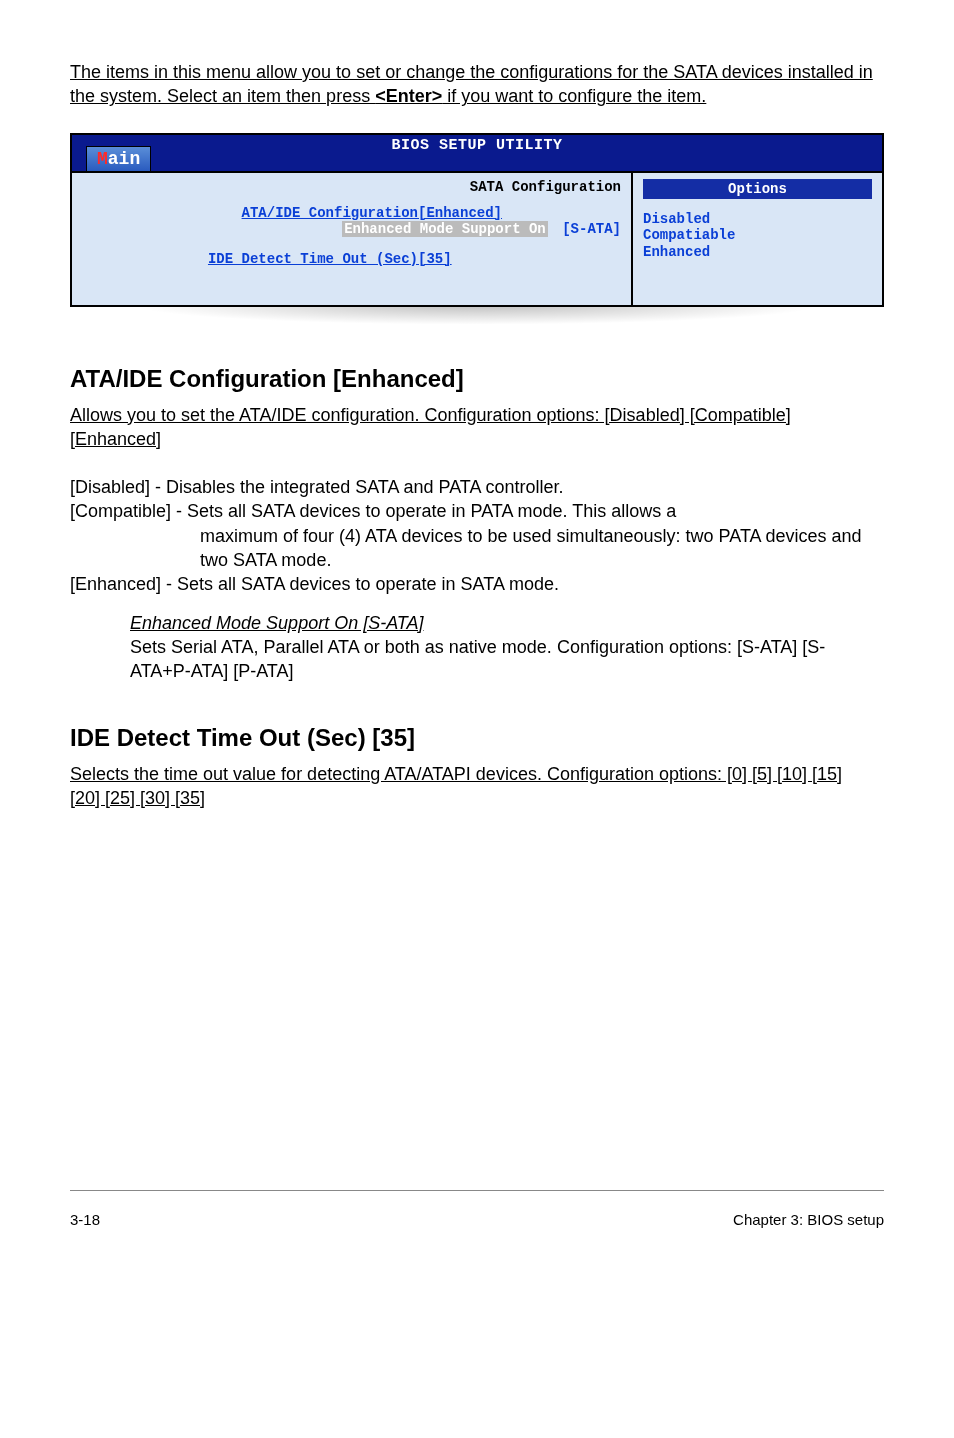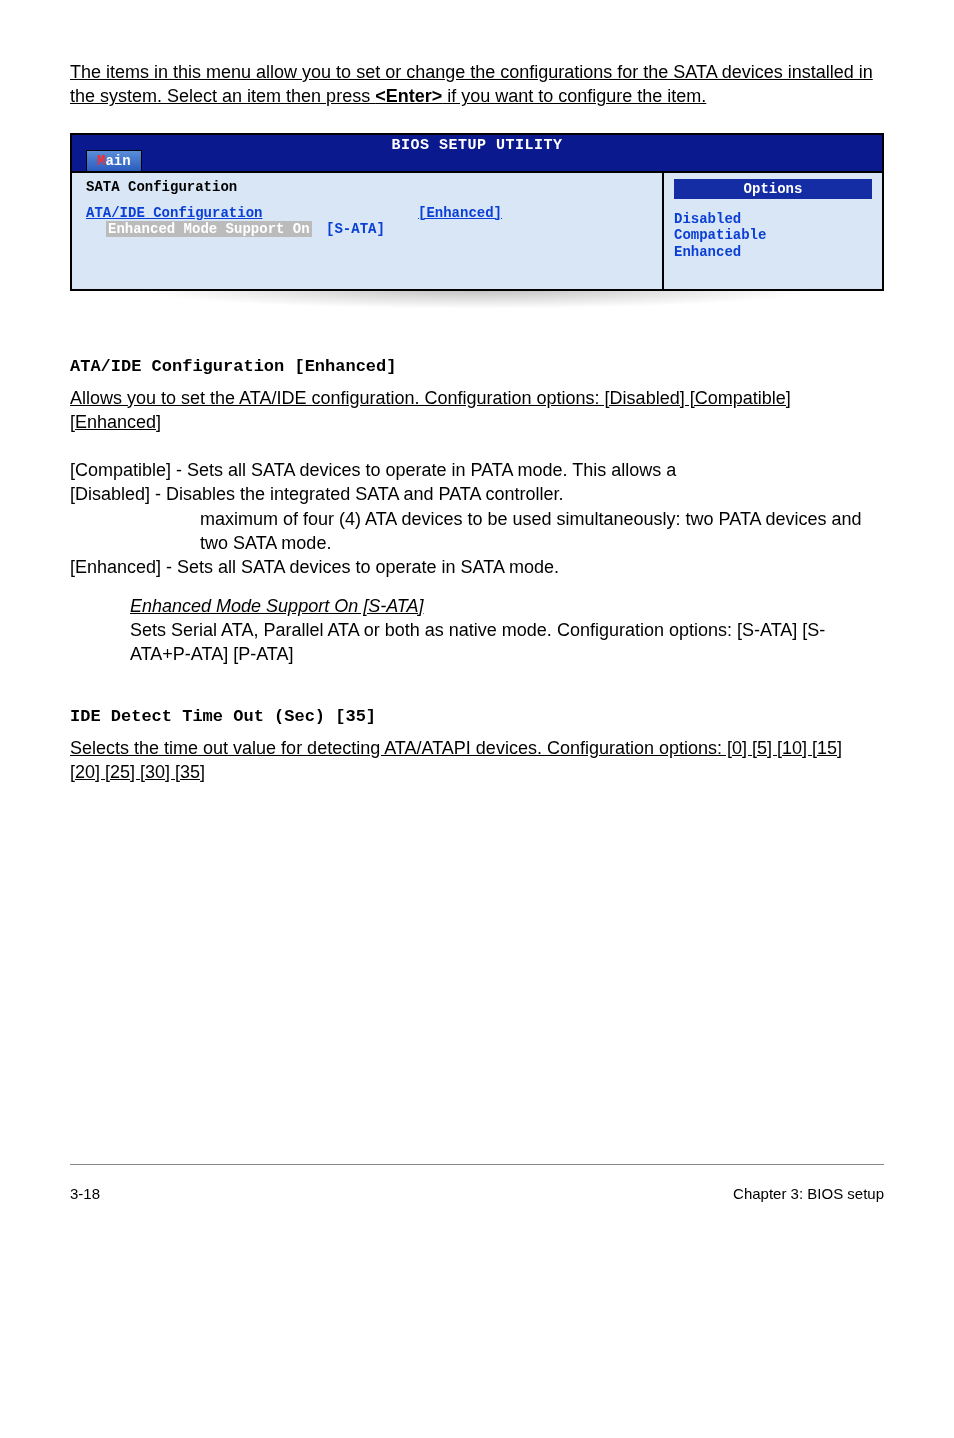--- a/index.html
+++ b/index.html
@@ -46,37 +46,38 @@
   .bios-header .top-line { line-height: 18px; letter-spacing: 0.5px;}
   .bios-tab {
     position: absolute;
     left: 14px;
     bottom: 0;
     padding: 2px 10px;
     background: linear-gradient(#5a8ed8,#2a5bbf);
     border: 1px solid #000;
     border-bottom: none;
     color: #fff;
-    font-size: 14px;
+    font-size: 18px;
   }
   .bios-tab .hot { color: #ff2a2a; }
   .bios-body {
     display: flex;
     background: #d9e6f6;
     font-family: "Courier New", monospace;
     font-size: 14px;
     border-top: 2px solid #000;
   }
   .bios-left {
     flex: 1;
     padding: 6px 10px 38px 14px;
     position: relative;
+    text-align: right;
   }
   .bios-right {
-    width: 220px;
+    width: 251px;
     border-left: 2px solid #000;
     padding: 6px 10px 22px 10px;
     position: relative;
   }
   .sata-title {
     color: #000;
     font-weight: bold;
     margin-bottom: 10px;
   }
   .cfg-line { color: #0a3fd6; font-weight: bold; }
@@ -97,24 +98,23 @@
     padding: 2px 0;
     margin-bottom: 12px;
   }
   .opt-item { color: #0a3fd6; font-weight: bold; line-height: 1.2; }
   .bios-shadow {
     height: 28px;
     background: radial-gradient(ellipse 60% 100% at 50% 0%, rgba(0,0,0,0.25), rgba(0,0,0,0) 70%);
     margin-top: -2px;
   }
   h3.subhead {
-    font-size: 17px;
-    font-weight: bold;
-    margin: 40px 0 10px 0;
-    font-family: Liberation Mono, monospace;
+    font-size: 24px;
+    font-weight: bold;
+    margin: 32px 0 10px 0;
   }
   .list-block { font-size: 18px; line-height: 1.35; }
   .indent { margin-left: 130px; }
   .sub-indent { margin-left: 60px; }
   .italic-under { font-style: italic; text-decoration: underline; }
   .footer {
     display: flex;
     justify-content: space-between;
     font-size: 15px;
     border-top: 1px solid #888;
@@ -150,37 +150,41 @@
         </div>
         <div>
           <span class="sub-line">
             <span>Enhanced Mode Support On</span>
           </span>
           <span class="cfg-line" style="margin-left:6px;">
             <span class="val">[S-ATA]</span>
           </span>
         </div>
         <div style="height:14px;"></div>
+        <div class="cfg-line row2col">
+          <span class="label">IDE Detect Time Out (Sec)</span>
+          <span class="val">[35]</span>
+        </div>
       </div>
       <div class="bios-right">
         <div class="opt-header">Options</div>
         <div class="opt-item">Disabled</div>
         <div class="opt-item">Compatiable</div>
         <div class="opt-item">Enhanced</div>
       </div>
     </div>
   </div>
   <div class="bios-shadow"></div>
 
   <h3 class="subhead">ATA/IDE Configuration [Enhanced]</h3>
   <p class="body-text">Allows you to set the ATA/IDE configuration. Configuration options: [Disabled] [Compatible] [Enhanced]</p>
 
   <div class="list-block">
+    <div>[Disabled] - Disables the integrated SATA and PATA controller.</div>
     <div>[Compatible] - Sets all SATA devices to operate in PATA mode. This allows a</div>
-    <div>[Disabled] - Disables the integrated SATA and PATA controller.</div>
     <div class="indent">maximum of four (4) ATA devices to be used simultaneously: two PATA devices and two SATA mode.</div>
     <div>[Enhanced] - Sets all SATA devices to operate in SATA mode.</div>
   </div>
 
   <div class="list-block" style="margin-top:14px;">
     <div class="sub-indent"><span class="italic-under">Enhanced Mode Support On [S-ATA]</span></div>
     <div class="sub-indent">Sets Serial ATA, Parallel ATA or both as native mode. Configuration options: [S-ATA] [S-ATA+P-ATA] [P-ATA]</div>
   </div>
 
   <h3 class="subhead" style="margin-top:40px;">IDE Detect Time Out (Sec) [35]</h3>

